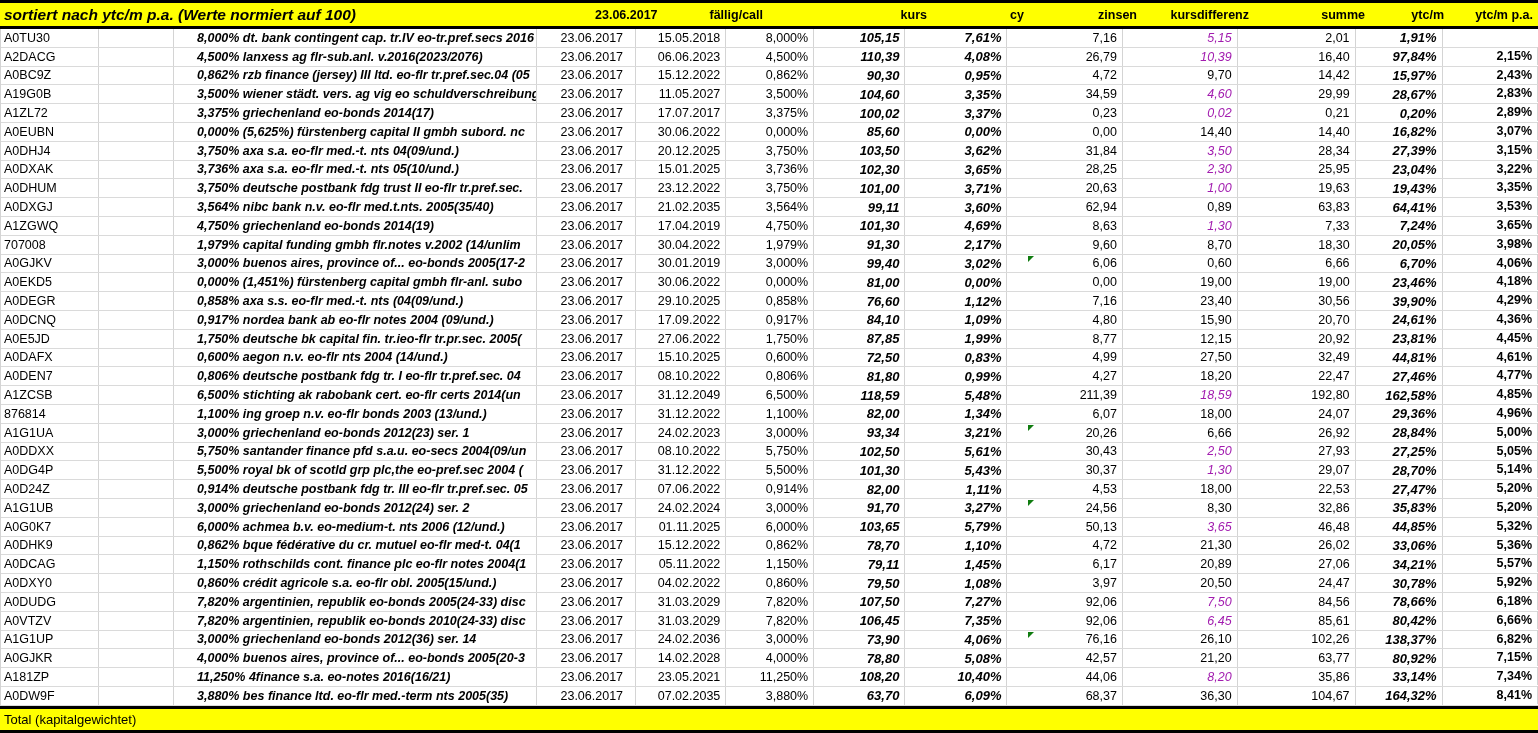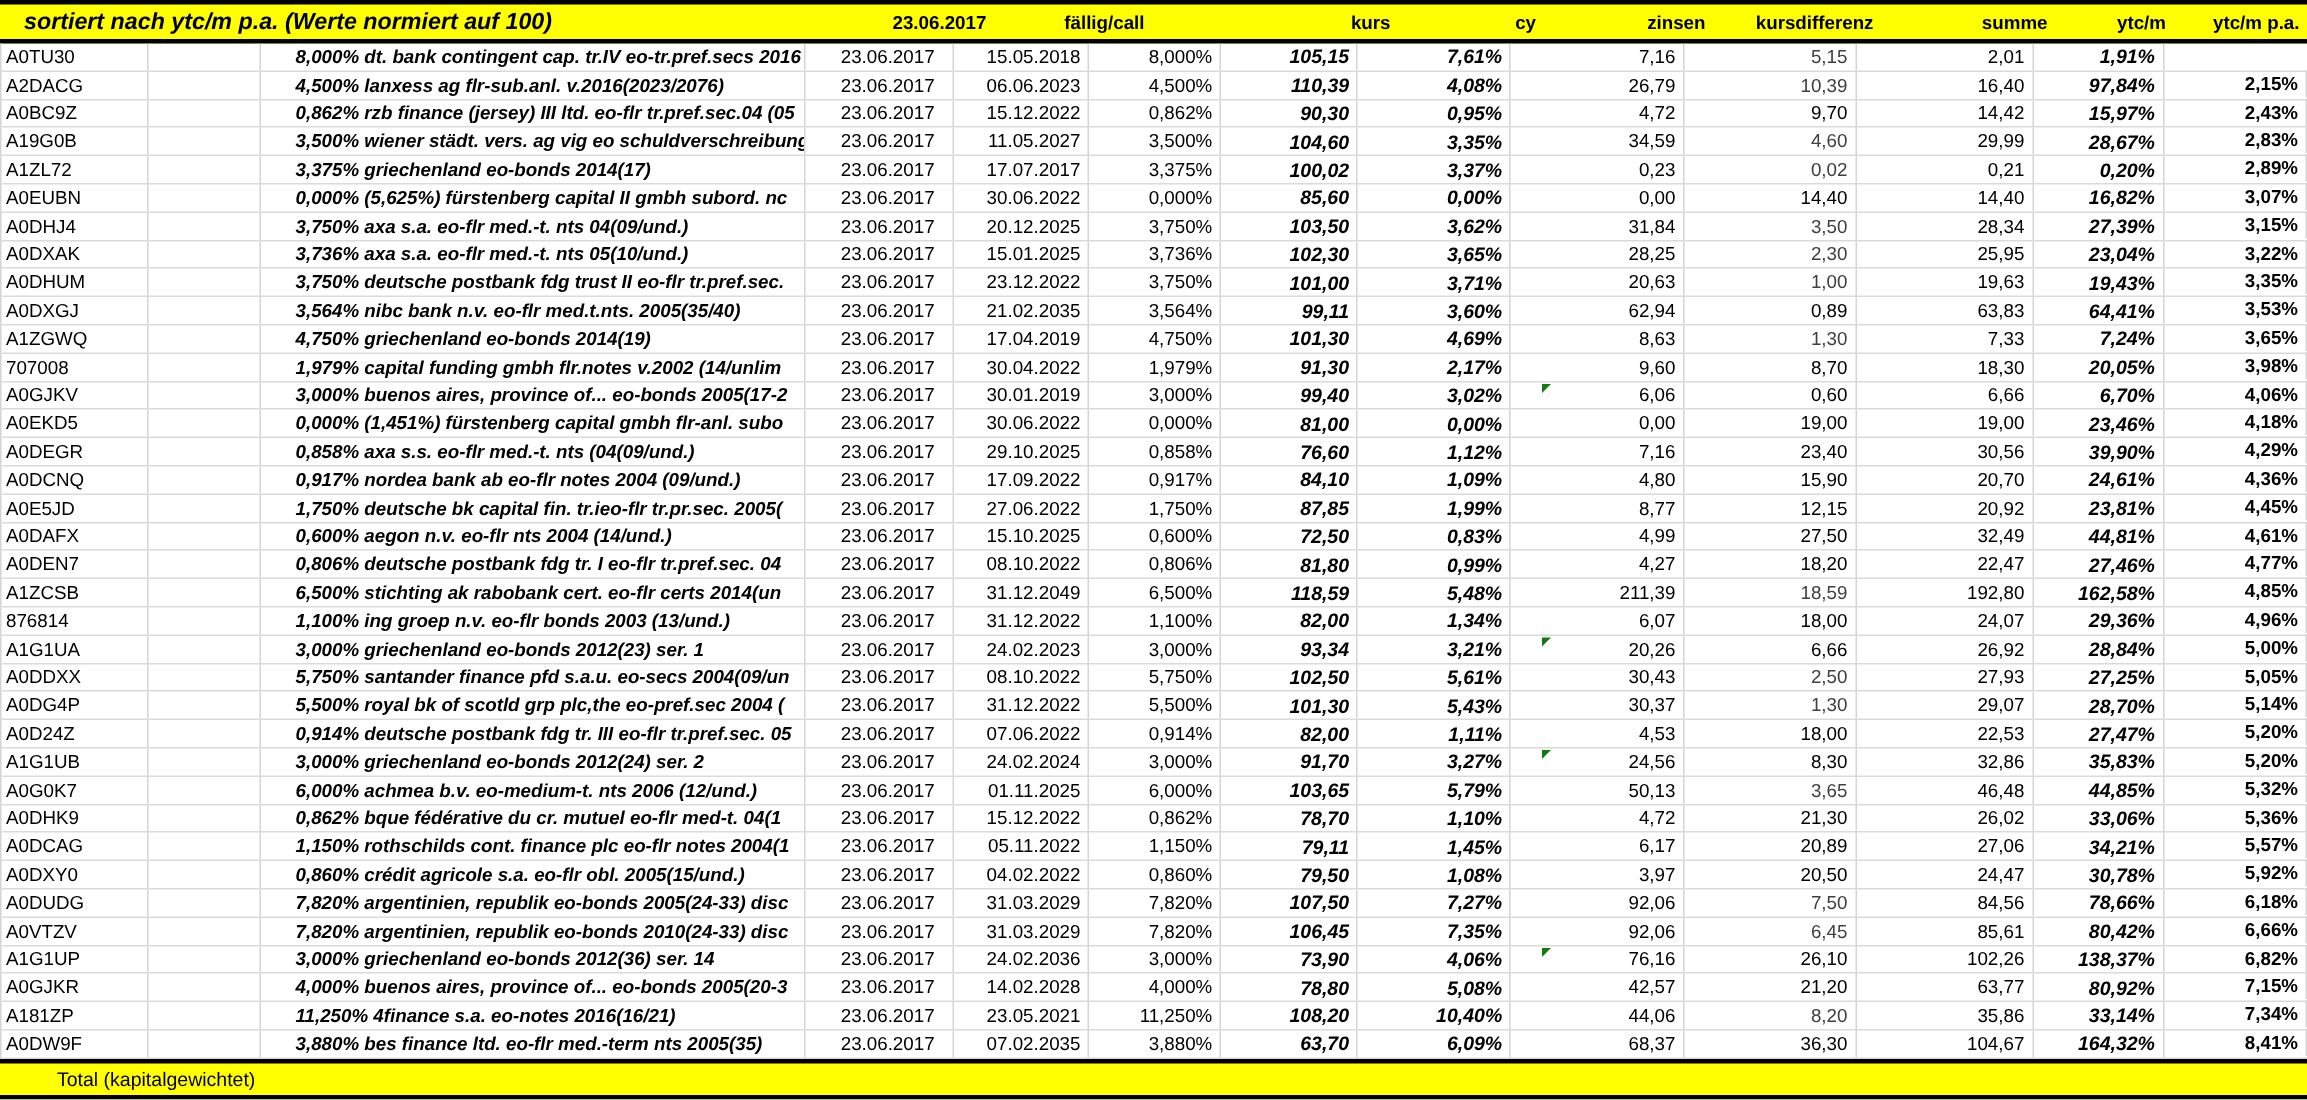--- a/index.html
+++ b/index.html
@@ -12,36 +12,36 @@
   .lt{justify-content:flex-start;padding-left:3px;text-align:left;}
 
   
   .w-id{width:116px;} .w-b{width:66px;} .w-desc{width:410px;} .w-date{width:93px;}
   .w-call{width:83px;} .w-coupon{width:80px;} .w-kurs{width:84px;} .w-cy{width:97px;}
   .w-zinsen{width:113px;} .w-kd{width:112px;} .w-summe{width:116px;} .w-ytcm{width:79px;} .w-ytcmpa{width:89px;}
 
   
   .hdr{display:flex;height:29px;background:#ffff00;border-top:3px solid #000;border-bottom:3px solid #000;box-sizing:border-box;}
   .hdr .c{font-weight:bold;font-size:12.5px;}
-  .hdr .title{width:592px;font-size:15.5px;font-style:italic;padding-left:16px;justify-content:flex-start;}
+  .hdr .title{width:592px;font-size:15.5px;font-style:italic;padding-left:4px;justify-content:flex-start;}
 
   
   .grid{height:677px;overflow:hidden;border-left:1px solid #d4d4d4;box-sizing:border-box;}
   .row{display:flex;height:18.805px;border-bottom:1px solid #dadada;box-sizing:border-box;font-size:12.5px;gap:20px;}
   .row .c{border-right:1px solid #d4d4d4;position:relative;}
   .desc{font-weight:bold;font-style:italic;}
   .bi{font-weight:bold;font-style:italic;font-size:13px;}
   .b{font-weight:bold;margin-top:18px;}
-  .red{color:#404040;}
+  .red{color:#a21caf;font-style:italic;}
   .flag{display:none;position:absolute;left:1px;top:1px;width:0;height:0;
         border-top:6px solid #107c10;border-right:6px solid transparent;}
 
   
   .tot{display:flex;height:27px;background:#ffff00;border-top:3px solid #000;border-bottom:3px solid #000;box-sizing:border-box;font-size:12.5px;}
-  .tot .label{width:592px;font-size:13px;justify-content:flex-start;padding-left:4px;margin-left:34px;}
+  .tot .label{width:592px;font-size:13px;justify-content:flex-start;padding-left:4px;}
   .tot .w-date{width:93px;}
 </style>
 </head>
 <body>
 
 <div class="sheet">
 
   <div class="hdr">
     <div class="c title">sortiert nach ytc/m p.a. (Werte normiert auf 100)</div>
     <div class="c lt w-date">23.06.2017</div>

